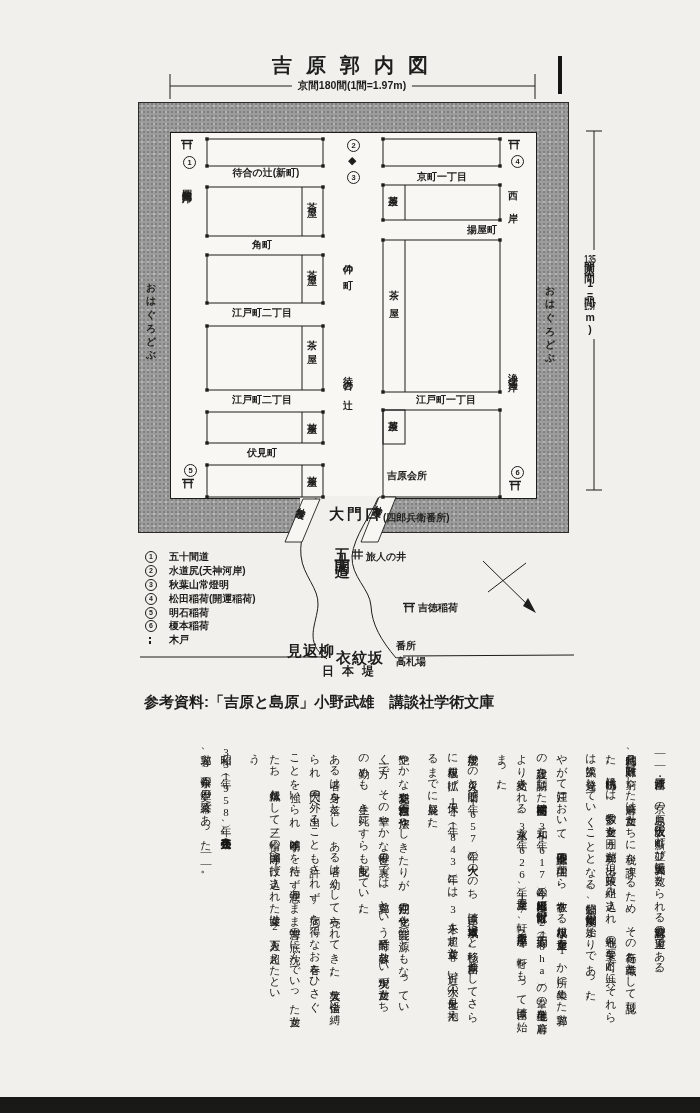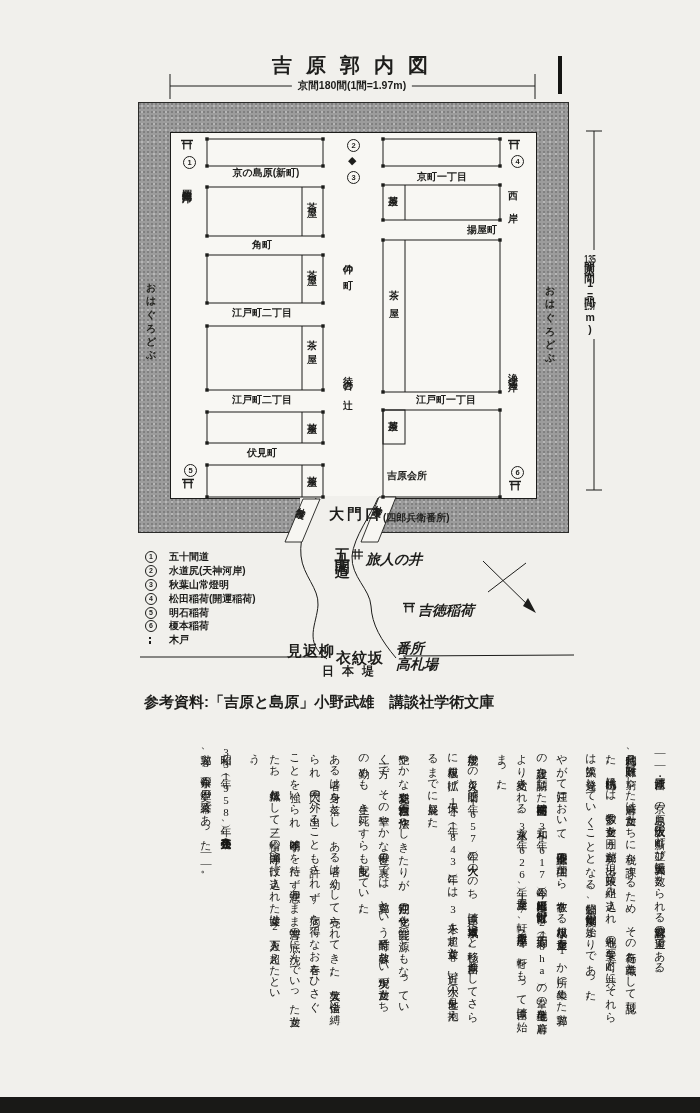--- a/index.html
+++ b/index.html
@@ -17,21 +17,21 @@
   .inner{position:absolute;left:170px;top:132px;width:365px;height:365px;background:#f8f7f3;
     border:1px solid #1d1d1b;z-index:0;}
   .gate-gap{position:absolute;left:300px;top:496px;width:80px;height:37px;background:#f1f0ec;z-index:1;}
   svg.overlay{position:absolute;left:0;top:0;z-index:2;pointer-events:none;}
   
   .lbl{position:absolute;font-family:"Liberation Sans",sans-serif;font-weight:700;
        font-size:10px;color:#1d1d1b;white-space:nowrap;z-index:3;line-height:1.15;}
   .v{writing-mode:vertical-rl;text-orientation:upright;}
   .cx{transform:translateX(-50%);}
   .fs11{font-size:15px;}
-  .fs105{font-size:14px;font-style:italic;}
+  .fs105{font-size:10px;}
   .circ{position:absolute;width:11px;height:11px;border:1px solid #1d1d1b;border-radius:50%;
     font:700 7.5px/11px "Liberation Sans",sans-serif;text-align:center;z-index:3;background:transparent;}
   .diamond{position:absolute;font-size:11px;line-height:11px;z-index:3;color:#1d1d1b;}
   .onmoat{color:#23231f;}
   .rot{transform-origin:6px 0;transform:rotate(19deg);}
   .rdim{left:584px;top:250px;background:#f1f0ec;padding:4px 0;font-size:10.5px;z-index:3;}
   .tcy{text-combine-upright:all;}
   .topdim{left:352px;top:79px;transform:translateX(-50%);background:#f1f0ec;
     padding:0 6px;font-size:10.5px;z-index:3;}
   
@@ -172,21 +172,21 @@
 <div class="diamond" style="left:348px;top:155px;">◆</div>
 <span class="circ" style="left:347px;top:171px;">3</span>
 <span class="circ" style="left:511px;top:155px;">4</span>
 <span class="circ" style="left:184px;top:464px;">5</span>
 <span class="circ" style="left:511px;top:466px;">6</span>
 
 <div class="lbl v" style="left:181px;top:181px;letter-spacing:1px;">羅生門河岸</div>
 <div class="lbl v" style="left:507px;top:183px;letter-spacing:22px;">西岸</div>
 <div class="lbl v" style="left:507px;top:365px;letter-spacing:3px;">浄念河岸</div>
 
-<div class="lbl cx" style="left:266px;top:167px;">京の島原(新町)</div>
+<div class="lbl cx" style="left:266px;top:167px;">待合の辻(新町)</div>
 <div class="lbl cx" style="left:262px;top:239px;">角町</div>
 <div class="lbl cx" style="left:262px;top:307px;">江戸町二丁目</div>
 <div class="lbl cx" style="left:262px;top:394px;">江戸町二丁目</div>
 <div class="lbl cx" style="left:262px;top:447px;">伏見町</div>
 <div class="lbl cx" style="left:442px;top:171px;">京町一丁目</div>
 <div class="lbl cx" style="left:446px;top:224px;margin-left:36px;">揚屋町</div>
 <div class="lbl cx" style="left:446px;top:394px;">江戸町一丁目</div>
 
 <div class="lbl v" style="left:342px;top:256px;letter-spacing:3px;">仲の町</div>
 <div class="lbl v" style="left:342px;top:368px;letter-spacing:4px;">待合の辻</div>

